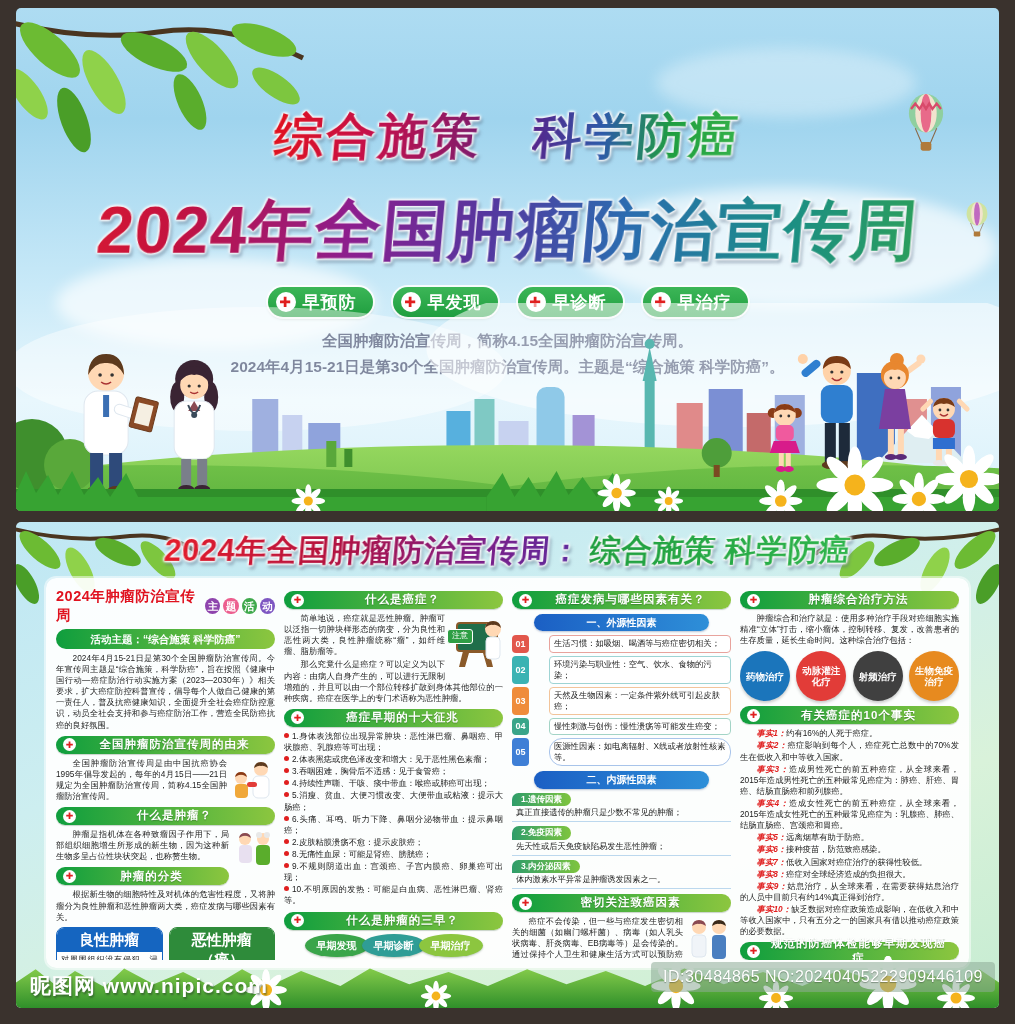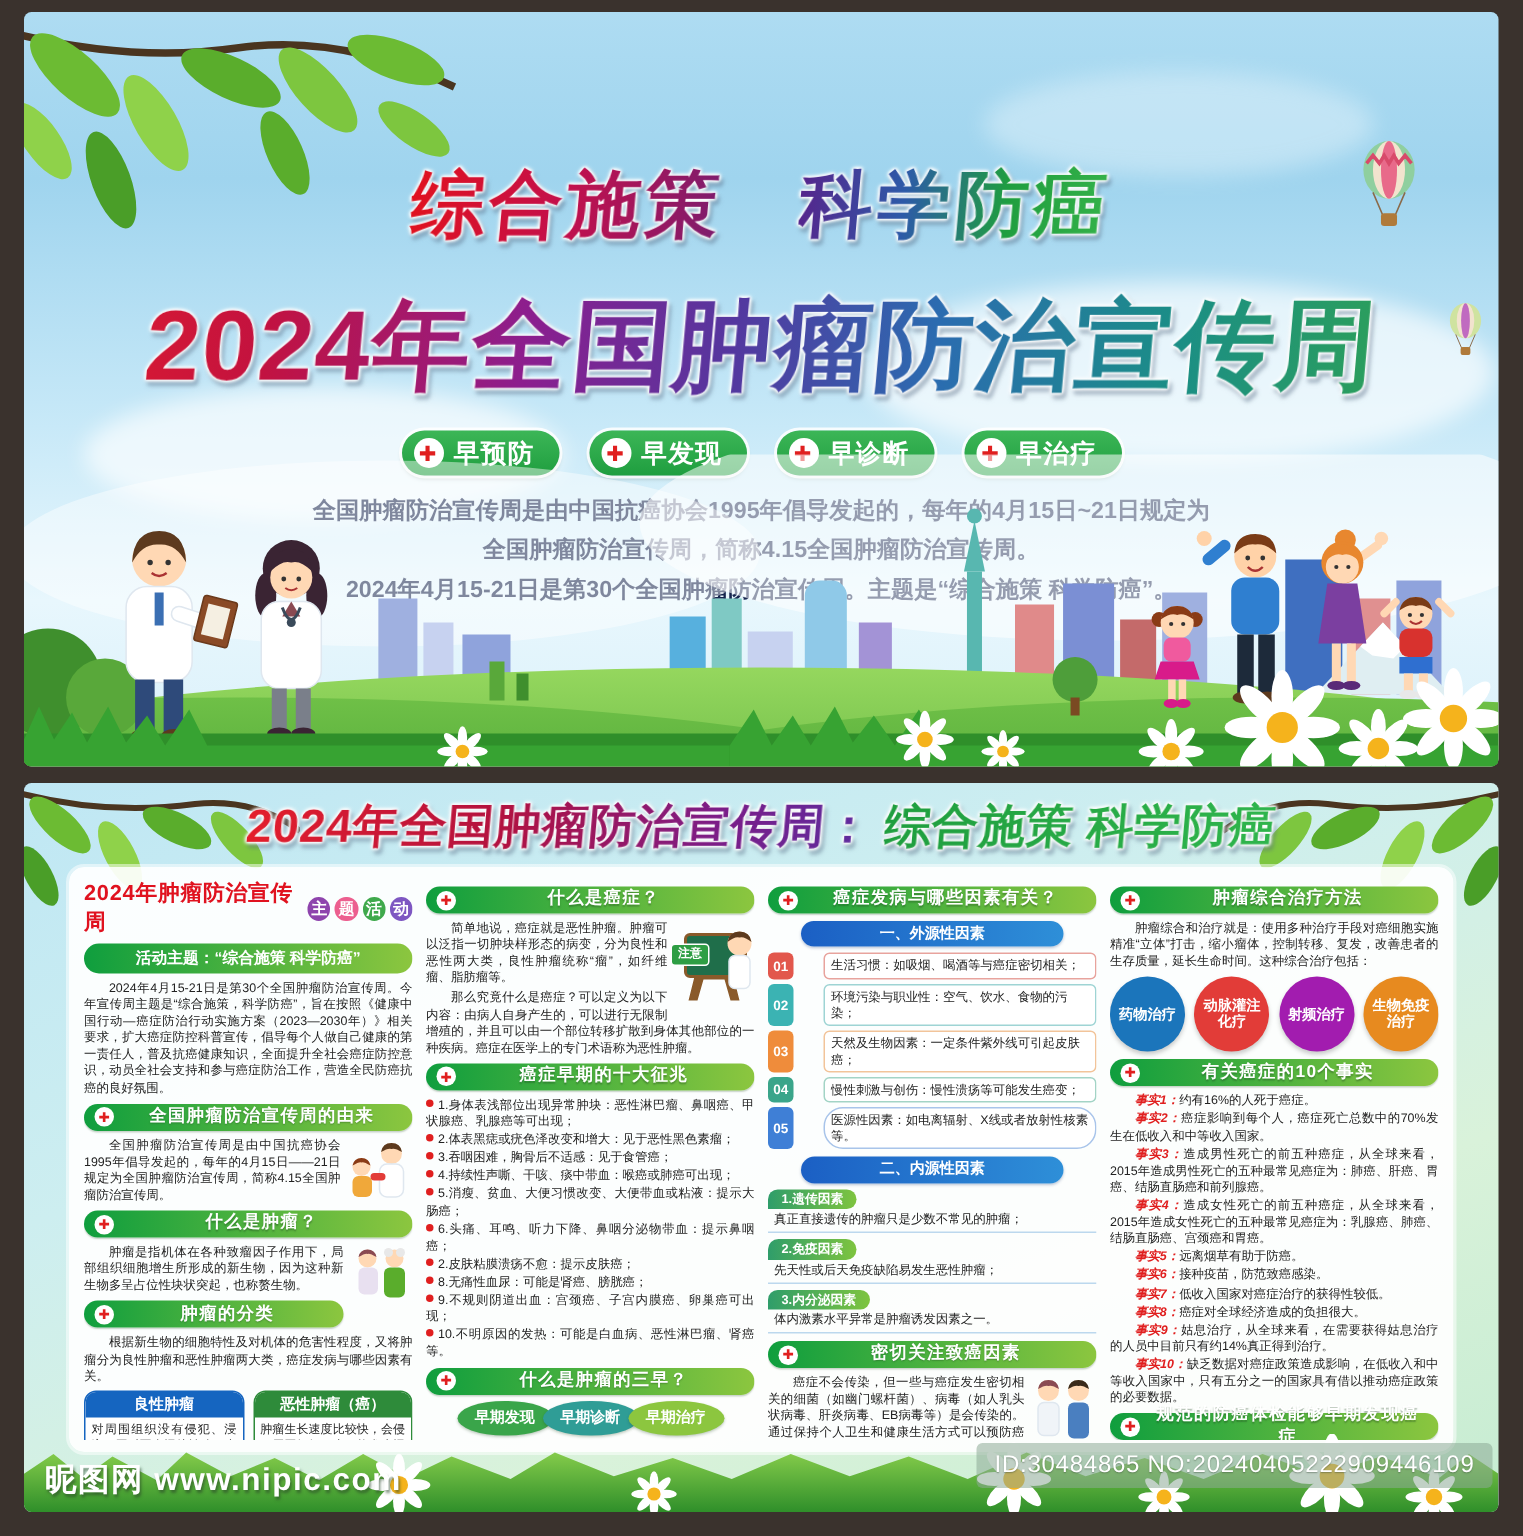--- a/index.html
+++ b/index.html
@@ -69,21 +69,21 @@
   .col1-head{display:flex;align-items:center;justify-content:center;gap:3px;margin:1px 0 3px;}
   .col1-head-title{color:#e0121f;font-weight:900;font-size:14.5px;letter-spacing:0.5px;}
   .hc{width:16px;height:16px;border-radius:50%;color:#fff;font-size:10.5px;font-weight:800;display:inline-flex;align-items:center;justify-content:center;}
   .hc0{background:#8e44ad;}.hc1{background:#ec5f8f;}.hc2{background:#3fa94c;}.hc3{background:#7e57c2;}
   .theme-bar{background:linear-gradient(90deg,#0f9e3e,#8cc63f);border-radius:10px;color:#fff;font-weight:800;font-size:10.5px;text-align:center;padding:3px 0;margin:2px 0 4px;}
   .mini-ill{float:right;margin:2px 0 2px 4px;}
   .tumor-boxes{display:grid;grid-template-columns:1fr 1fr;gap:6px;margin-top:4px;}
   .tbox{border-radius:8px;overflow:hidden;border:1.5px solid;background:#fff;}
   .tbox-benign{border-color:#1565c0;}
   .tbox-malig{border-color:#2e8b3a;}
-  .tbox-head{color:#fff;font-weight:800;font-size:10px;text-align:center;padding:2px 0;}
+  .tbox-head{color:#fff;font-weight:800;font-size:15px;text-align:center;padding:2px 0;}
   .tbox-benign .tbox-head{background:#1565c0;}
   .tbox-malig .tbox-head{background:#2e8b3a;}
   .tbox-body{padding:3px 4px;font-size:8px;text-align:justify;}
   .sign{margin:1px 0;text-align:justify;}
   .sign::before{content:"";display:inline-block;width:5px;height:5px;border-radius:50%;background:#e01f1f;margin-right:3px;vertical-align:1px;}
   .ovals{display:flex;justify-content:center;margin:4px 0;}
   .oval{padding:5px 12px;border-radius:50%;color:#fff;font-weight:800;font-size:10px;white-space:nowrap;box-shadow:0 1px 2px rgba(40,80,40,.3);}
   .ov0{background:#3aa54a;}.ov1{background:#2f9d96;margin-left:-7px;}.ov2{background:#8cc63f;margin-left:-7px;}
   .group-pill{background:linear-gradient(90deg,#1b5fc4,#2e8fd8);color:#fff;border-radius:11px;text-align:center;font-size:10px;font-weight:800;padding:2px 0;margin:5px 22px 4px;box-shadow:0 1px 2px rgba(30,60,120,.3);}
   .ext-row{display:flex;gap:20px;margin:3px 0;align-items:stretch;}
@@ -92,25 +92,25 @@
   .c-red .num{background:#e2574c;}   .c-red .ext-text{border-color:#e8a39d;}
   .c-teal .num{background:#3bb3b3;}  .c-teal .ext-text{border-color:#9ed4d4;}
   .c-orange .num{background:#ef8c3b;}.c-orange .ext-text{border-color:#f2c49a;}
   .c-green .num{background:#3aa58a;} .c-green .ext-text{border-color:#a3d4c6;}
   .c-blue .num{background:#3f7fd6;}  .c-blue .ext-text{border-color:#a8c4ea;border-radius:13px;}
   .int-item{margin:3px 0 4px;border-bottom:1px solid #bcd8ee;padding-bottom:3px;}
   .int-tag{display:inline-block;background:linear-gradient(90deg,#2f9d6a,#7ec43f);color:#fff;border-radius:8px 8px 8px 0;font-size:8.5px;font-weight:800;padding:1px 9px;margin-bottom:1px;}
   .int-text{padding-left:4px;}
   .tcircles{display:flex;justify-content:space-between;margin:5px 0 3px;}
   .tcircle{width:50px;height:50px;border-radius:50%;color:#fff;font-weight:800;font-size:9.5px;line-height:1.2;display:flex;align-items:center;justify-content:center;text-align:center;padding:3px;box-sizing:border-box;box-shadow:0 2px 3px rgba(50,50,50,.25);}
-  .tc0{background:#1b75bb;}.tc1{background:#e23c38;}.tc2{background:#a21caf;}.tc3{background:#e78a1f;}
+  .tc0{background:#1b75bb;}.tc1{background:#e23c38;}.tc2{background:#404040;}.tc3{background:#e78a1f;}
   .fact{text-indent:2em;margin:1px 0;text-align:justify;}
   .fact-label{color:#e01f1f;font-weight:800;font-style:italic;}
   .note-ill{float:right;width:54px;height:56px;margin:0 0 2px 4px;position:relative;}
-  .note-tag{position:absolute;left:-2px;top:16px;background:#2e9e44;color:#fff;font-size:8px;font-weight:700;padding:1px 4px;border-radius:3px;border:1px solid #fff;}
+  .note-tag{position:absolute;left:-2px;top:16px;background:#2e9e44;color:#fff;font-size:8px;font-weight:400;padding:1px 4px;border-radius:3px;border:1px solid #fff;}
   .grass-strip{
     position:absolute;left:0;right:0;bottom:0;height:44px;
     background:linear-gradient(180deg,#8ed24e,#2f8f2a);
     clip-path:polygon(0 100%,0 42%,2% 12%,4% 48%,6% 16%,9% 52%,11% 10%,14% 46%,17% 18%,20% 52%,23% 12%,26% 48%,29% 16%,33% 50%,36% 10%,40% 46%,44% 18%,48% 50%,52% 12%,56% 46%,60% 16%,64% 50%,68% 10%,72% 46%,76% 18%,80% 50%,84% 12%,88% 46%,92% 16%,96% 48%,98% 12%,100% 42%,100% 100%);
   }
   .strip-daisies{position:absolute;left:0;right:0;bottom:0;height:52px;pointer-events:none;}
   .wm-site{position:absolute;left:14px;bottom:8px;color:#fff;font-weight:900;font-size:21px;letter-spacing:1px;text-shadow:1px 2px 2px rgba(40,70,40,.6);}
   .wm-id{
     position:absolute;right:4px;bottom:16px;background:rgba(140,170,150,.55);
     color:#fff;font-size:16px;padding:6px 12px;border-radius:4px;letter-spacing:0.5px;text-shadow:0 1px 1px rgba(60,80,60,.5);
@@ -175,21 +175,20 @@
       <span class="cross">✚</span>
       <span>早诊断</span>
     </div>
     <div class="badge">
       <span class="cross">✚</span>
       <span>早治疗</span>
     </div>
   </div>
 
   <div class="intro">
-    <div>全国肿瘤防治宣传周是由中国抗癌协会1995年倡导发起的，每年的4月15日~21日规定为</div>
     <div>全国肿瘤防治宣传周，简称4.15全国肿瘤防治宣传周。</div>
     <div>2024年4月15-21日是第30个全国肿瘤防治宣传周。主题是“综合施策  科学防癌”。</div>
   </div>
 
   <svg class="scene" viewBox="0 0 982 208" preserveAspectRatio="none">
     <defs>
       <linearGradient id="gh1" x1="0" y1="0" x2="0" y2="1">
           <stop offset="0" stop-color="#95d75e"></stop>
           <stop offset="1" stop-color="#3f9e2f"></stop>
         </linearGradient>

